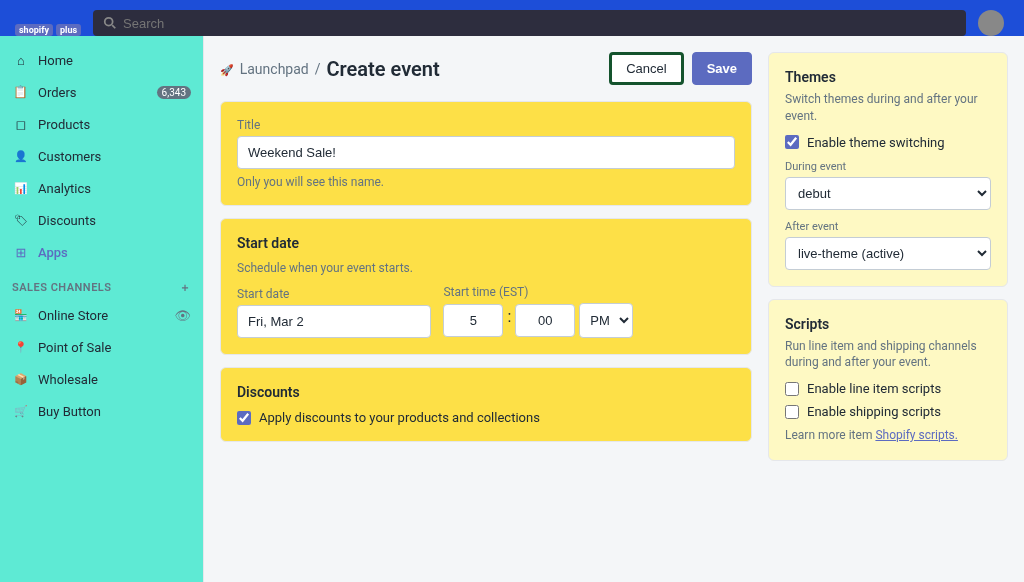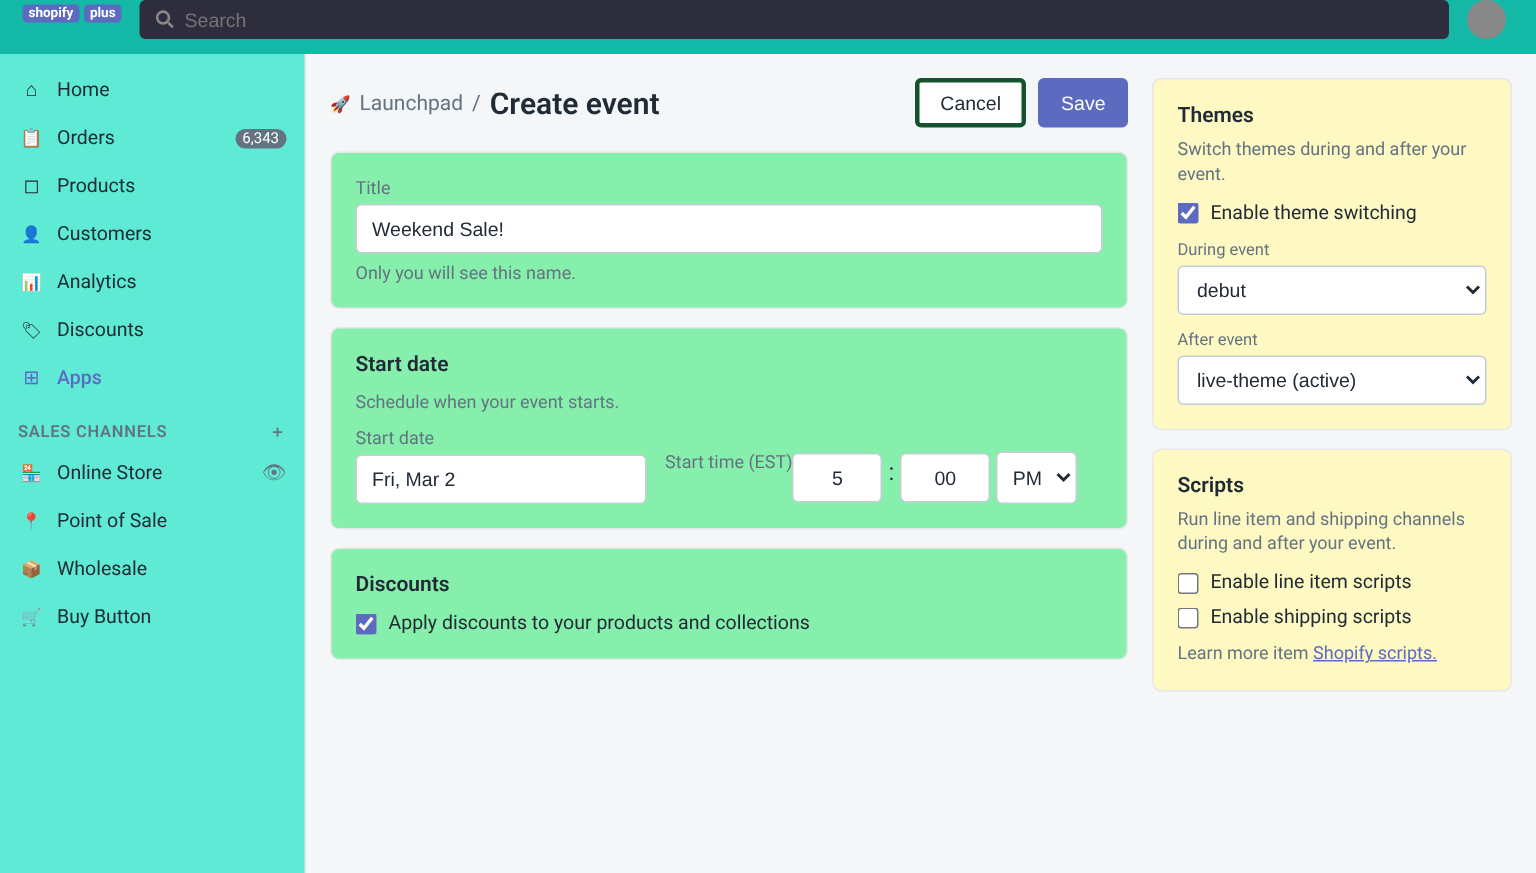--- a/index.html
+++ b/index.html
@@ -1,19 +1,19 @@
 <!DOCTYPE html>
 <html><head>
   <meta charset="utf-8">
   <style>
     * { box-sizing: border-box; margin: 0; padding: 0; }
     body { font-family: -apple-system, BlinkMacSystemFont, 'Segoe UI', Roboto, sans-serif; font-size: 13px; background: #f4f6f8; display: flex; flex-direction: column; height: 582px; overflow: hidden; }
 
     
-    .topbar { background: #14b8a6; height: 36px; display: flex; align-items: flex-start; padding: 0 12px; gap: 12px; flex-shrink: 0; }
+    .topbar { background: #1d4ed8; height: 36px; display: flex; align-items: flex-end; padding: 0 12px; gap: 12px; flex-shrink: 0; }
     .topbar-logo { color: #fff; font-size: 13px; font-weight: bold; white-space: nowrap; }
     .topbar-logo span { background: #5c6bc0; color: #fff; font-size: 9px; padding: 1px 4px; border-radius: 3px; margin-left: 3px; }
     .search-bar { flex: 1; display: flex; align-items: center; background: #2d2d3e; border-radius: 4px; padding: 0 10px; height: 26px; gap: 6px; }
     .search-bar input { background: transparent; border: none; outline: none; color: #ccc; font-size: 13px; flex: 1; }
     .search-icon-svg { color: #888; }
     .topbar-right { display: flex; align-items: center; gap: 8px; }
     .avatar { width: 26px; height: 26px; border-radius: 50%; background: #888; }
     .topbar-store-name { color: #ccc; font-size: 12px; }
 
     
@@ -36,24 +36,24 @@
 
     
     .page-container { flex: 1; display: flex; flex-direction: column; gap: 12px; min-width: 0; }
     .page-header { display: flex; align-items: center; justify-content: space-between; margin-bottom: 4px; }
     .breadcrumb { display: flex; align-items: center; gap: 6px; font-size: 14px; color: #212b36; }
     .breadcrumb-link { color: #637381; cursor: pointer; display: flex; align-items: center; gap: 4px; }
     .breadcrumb-sep { color: #637381; }
     .breadcrumb-current { font-weight: 600; color: #212b36; font-size: 20px; }
     .header-actions { display: flex; gap: 8px; }
     .btn-cancel { background: #fff; border: 3px solid #14532d; border-radius: 4px; padding: 6px 14px; cursor: pointer; font-size: 13px; color: #212b36; text-align: center; }
-    .btn-save { background: #5c6bc0; border: 1px solid #5c6bc0; border-radius: 4px; padding: 6px 14px; cursor: pointer; font-size: 13px; color: #fff; font-weight: 400; }
-
-    
-    .card { background: #86efac; border: 1px solid #e5e7eb; border-radius: 6px; padding: 16px; }
+    .btn-save { background: #5c6bc0; border: 1px solid #5c6bc0; border-radius: 4px; padding: 6px 14px; cursor: pointer; font-size: 13px; color: #fff; font-weight: 700; }
+
+    
+    .card { background: #fde047; border: 1px solid #e5e7eb; border-radius: 6px; padding: 16px; }
     .card-title { font-size: 14px; font-weight: 600; color: #212b36; margin-bottom: 10px; }
     .form-label { font-size: 12px; color: #637381; margin-bottom: 4px; display: block; }
     .form-input { width: 100%; border: 1px solid #c4cdd5; border-radius: 4px; padding: 8px 10px; font-size: 13px; color: #212b36; outline: none; }
     .helper-text { font-size: 12px; color: #637381; margin-top: 6px; }
 
     
     .date-time-row { display: flex; align-items: flex-end; gap: 12px; margin-top: 10px; }
     .date-field { flex: 1; }
     .time-field { display: flex; align-items: flex-end; gap: 6px; flex: 1.5; }
     .time-label { font-size: 12px; color: #637381; margin-bottom: 4px; display: block; }
@@ -200,21 +200,21 @@
 
       <div class="card">
         <div class="card-title">Start date</div>
         <p class="helper-text" style="margin-top:0;margin-bottom:4px;">Schedule when your event starts.</p>
         <div class="date-time-row">
           <div class="date-field">
             <label class="form-label">Start date</label>
             <input type="text" class="form-input" value="Fri, Mar 2" style="">
           </div>
           <div class="time-field">
-            <div style="display:flex;flex-direction:row;">
+            <div style="display:flex;flex-direction:column;">
               <label class="time-label">Start time (EST)</label>
               <div style="display:flex;align-items:center;gap:4px;">
                 <input type="text" class="time-input" value="5" style="">
                 <span class="time-sep">:</span>
                 <input type="text" class="time-input" value="00" style="">
                 <select class="time-select">
                   <option>AM</option>
                   <option selected="">PM</option>
                 </select>
               </div>

